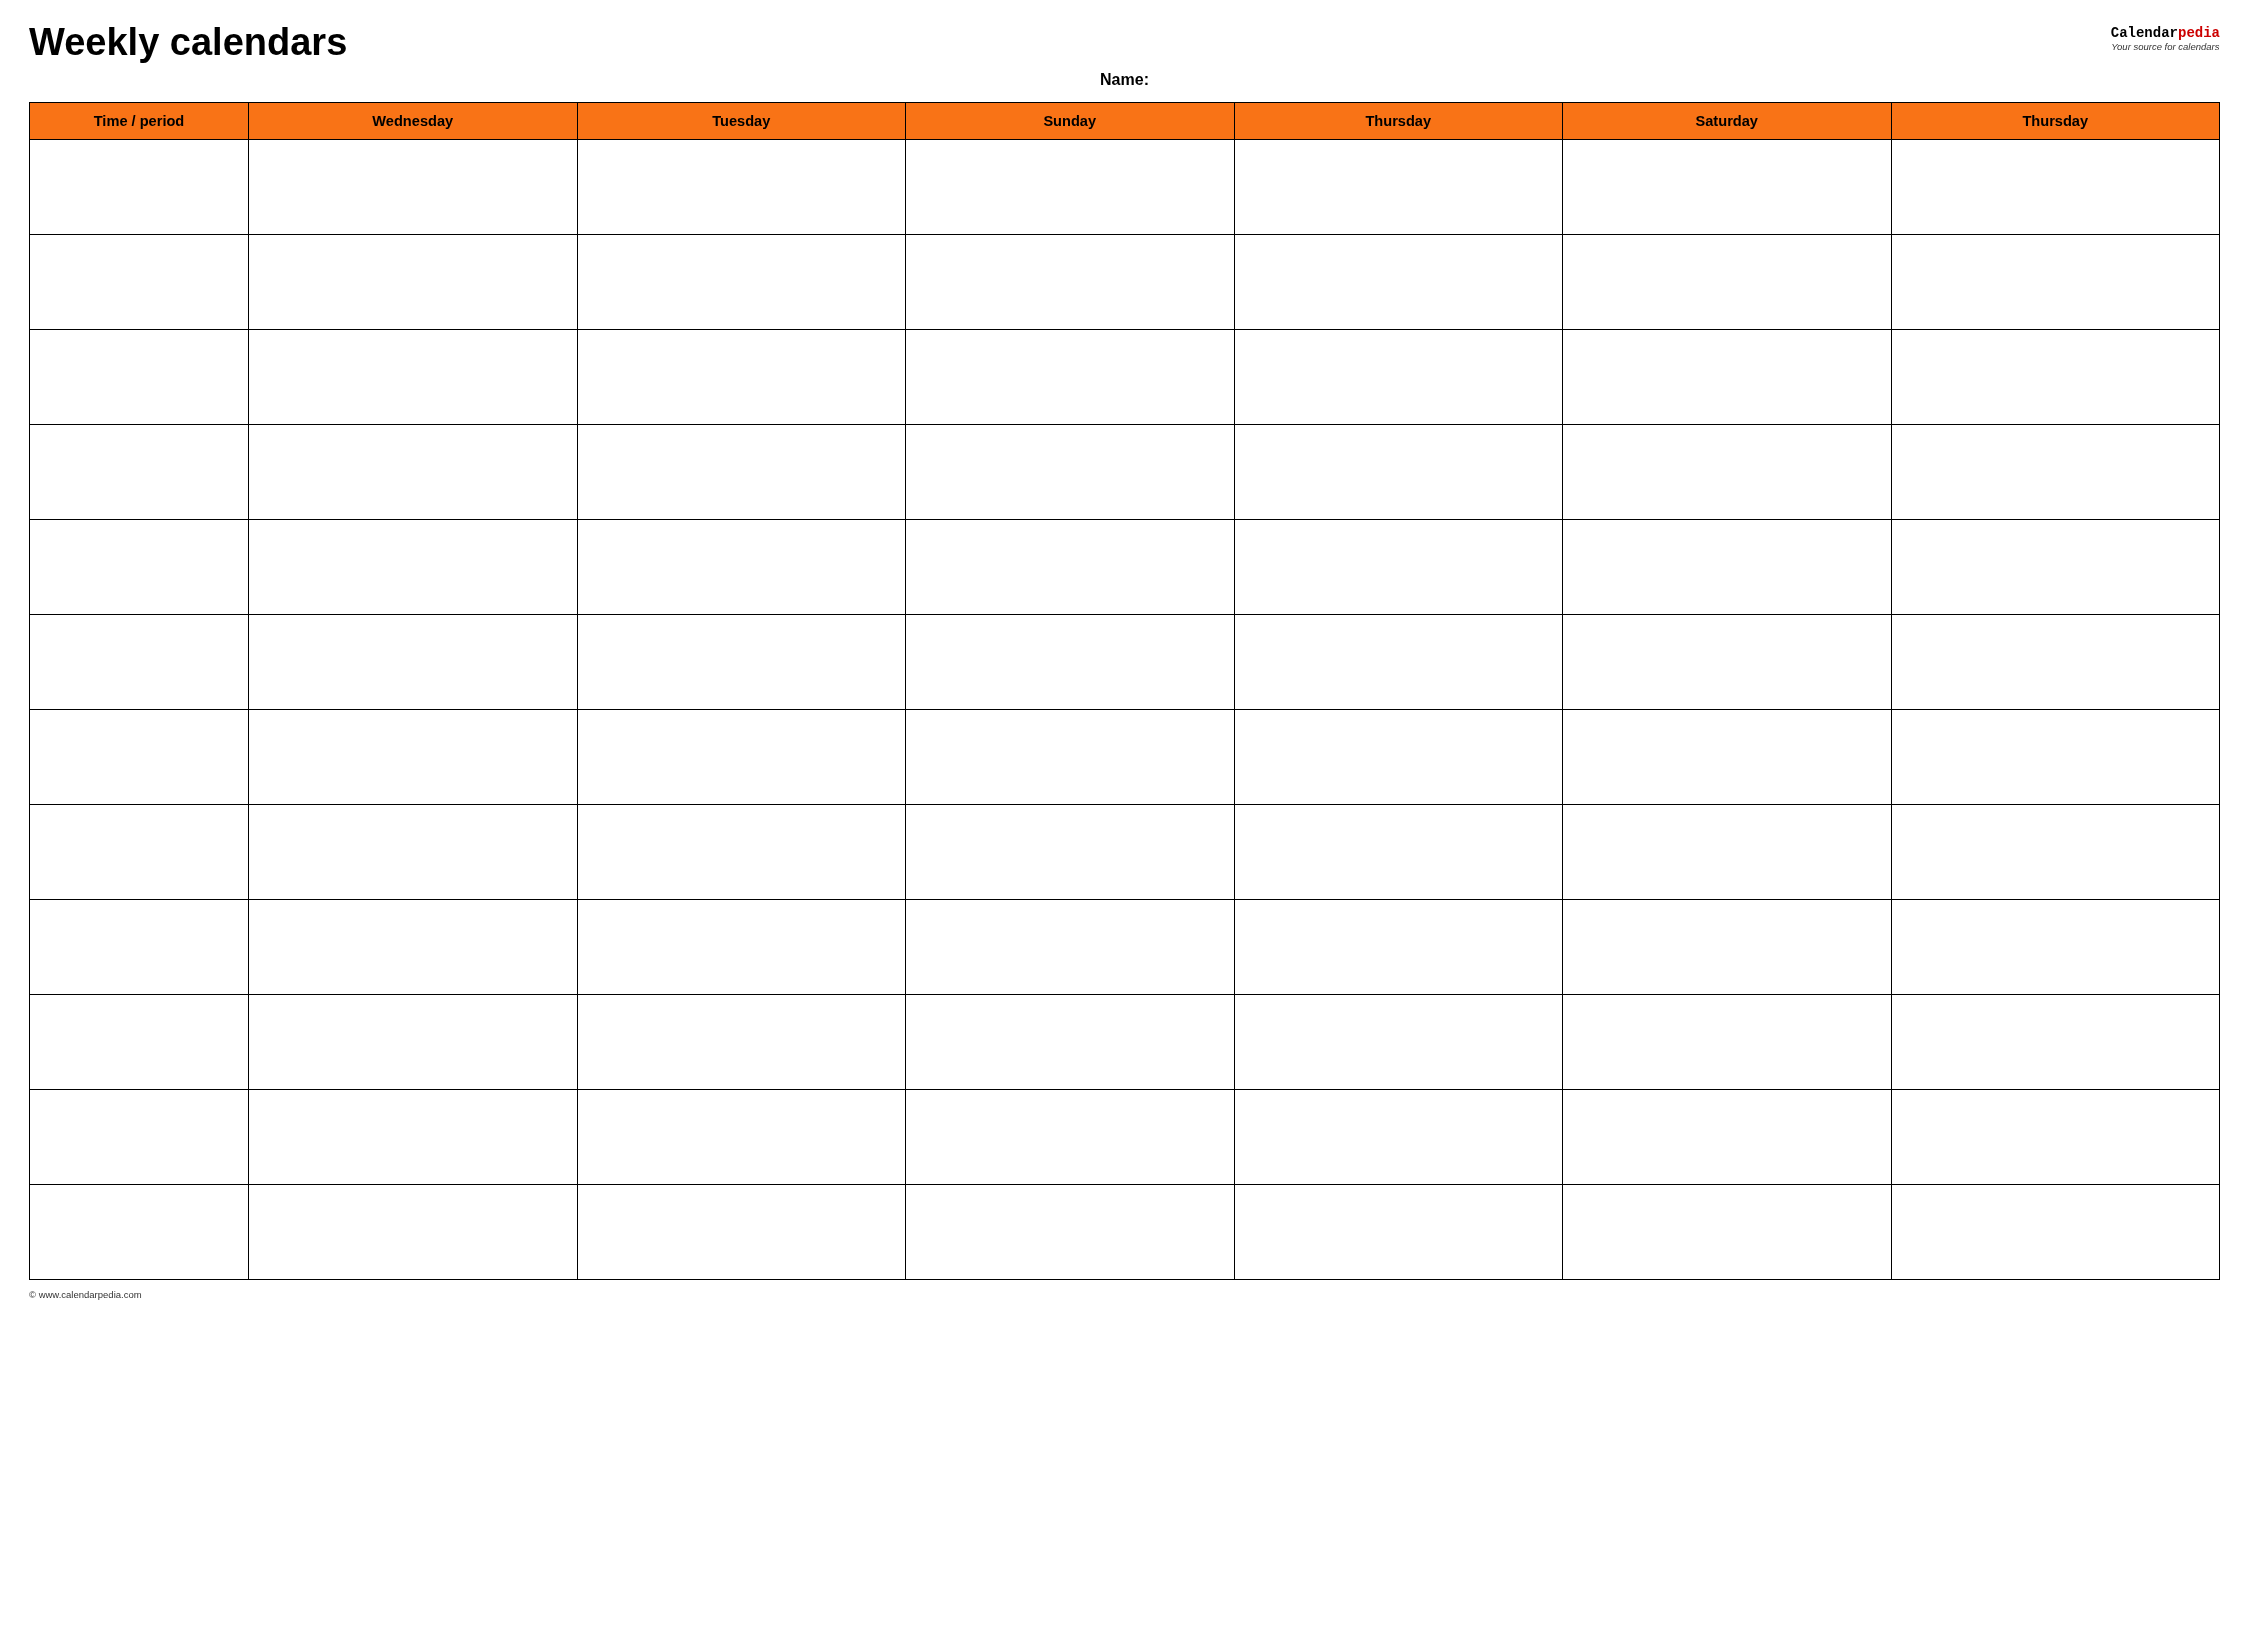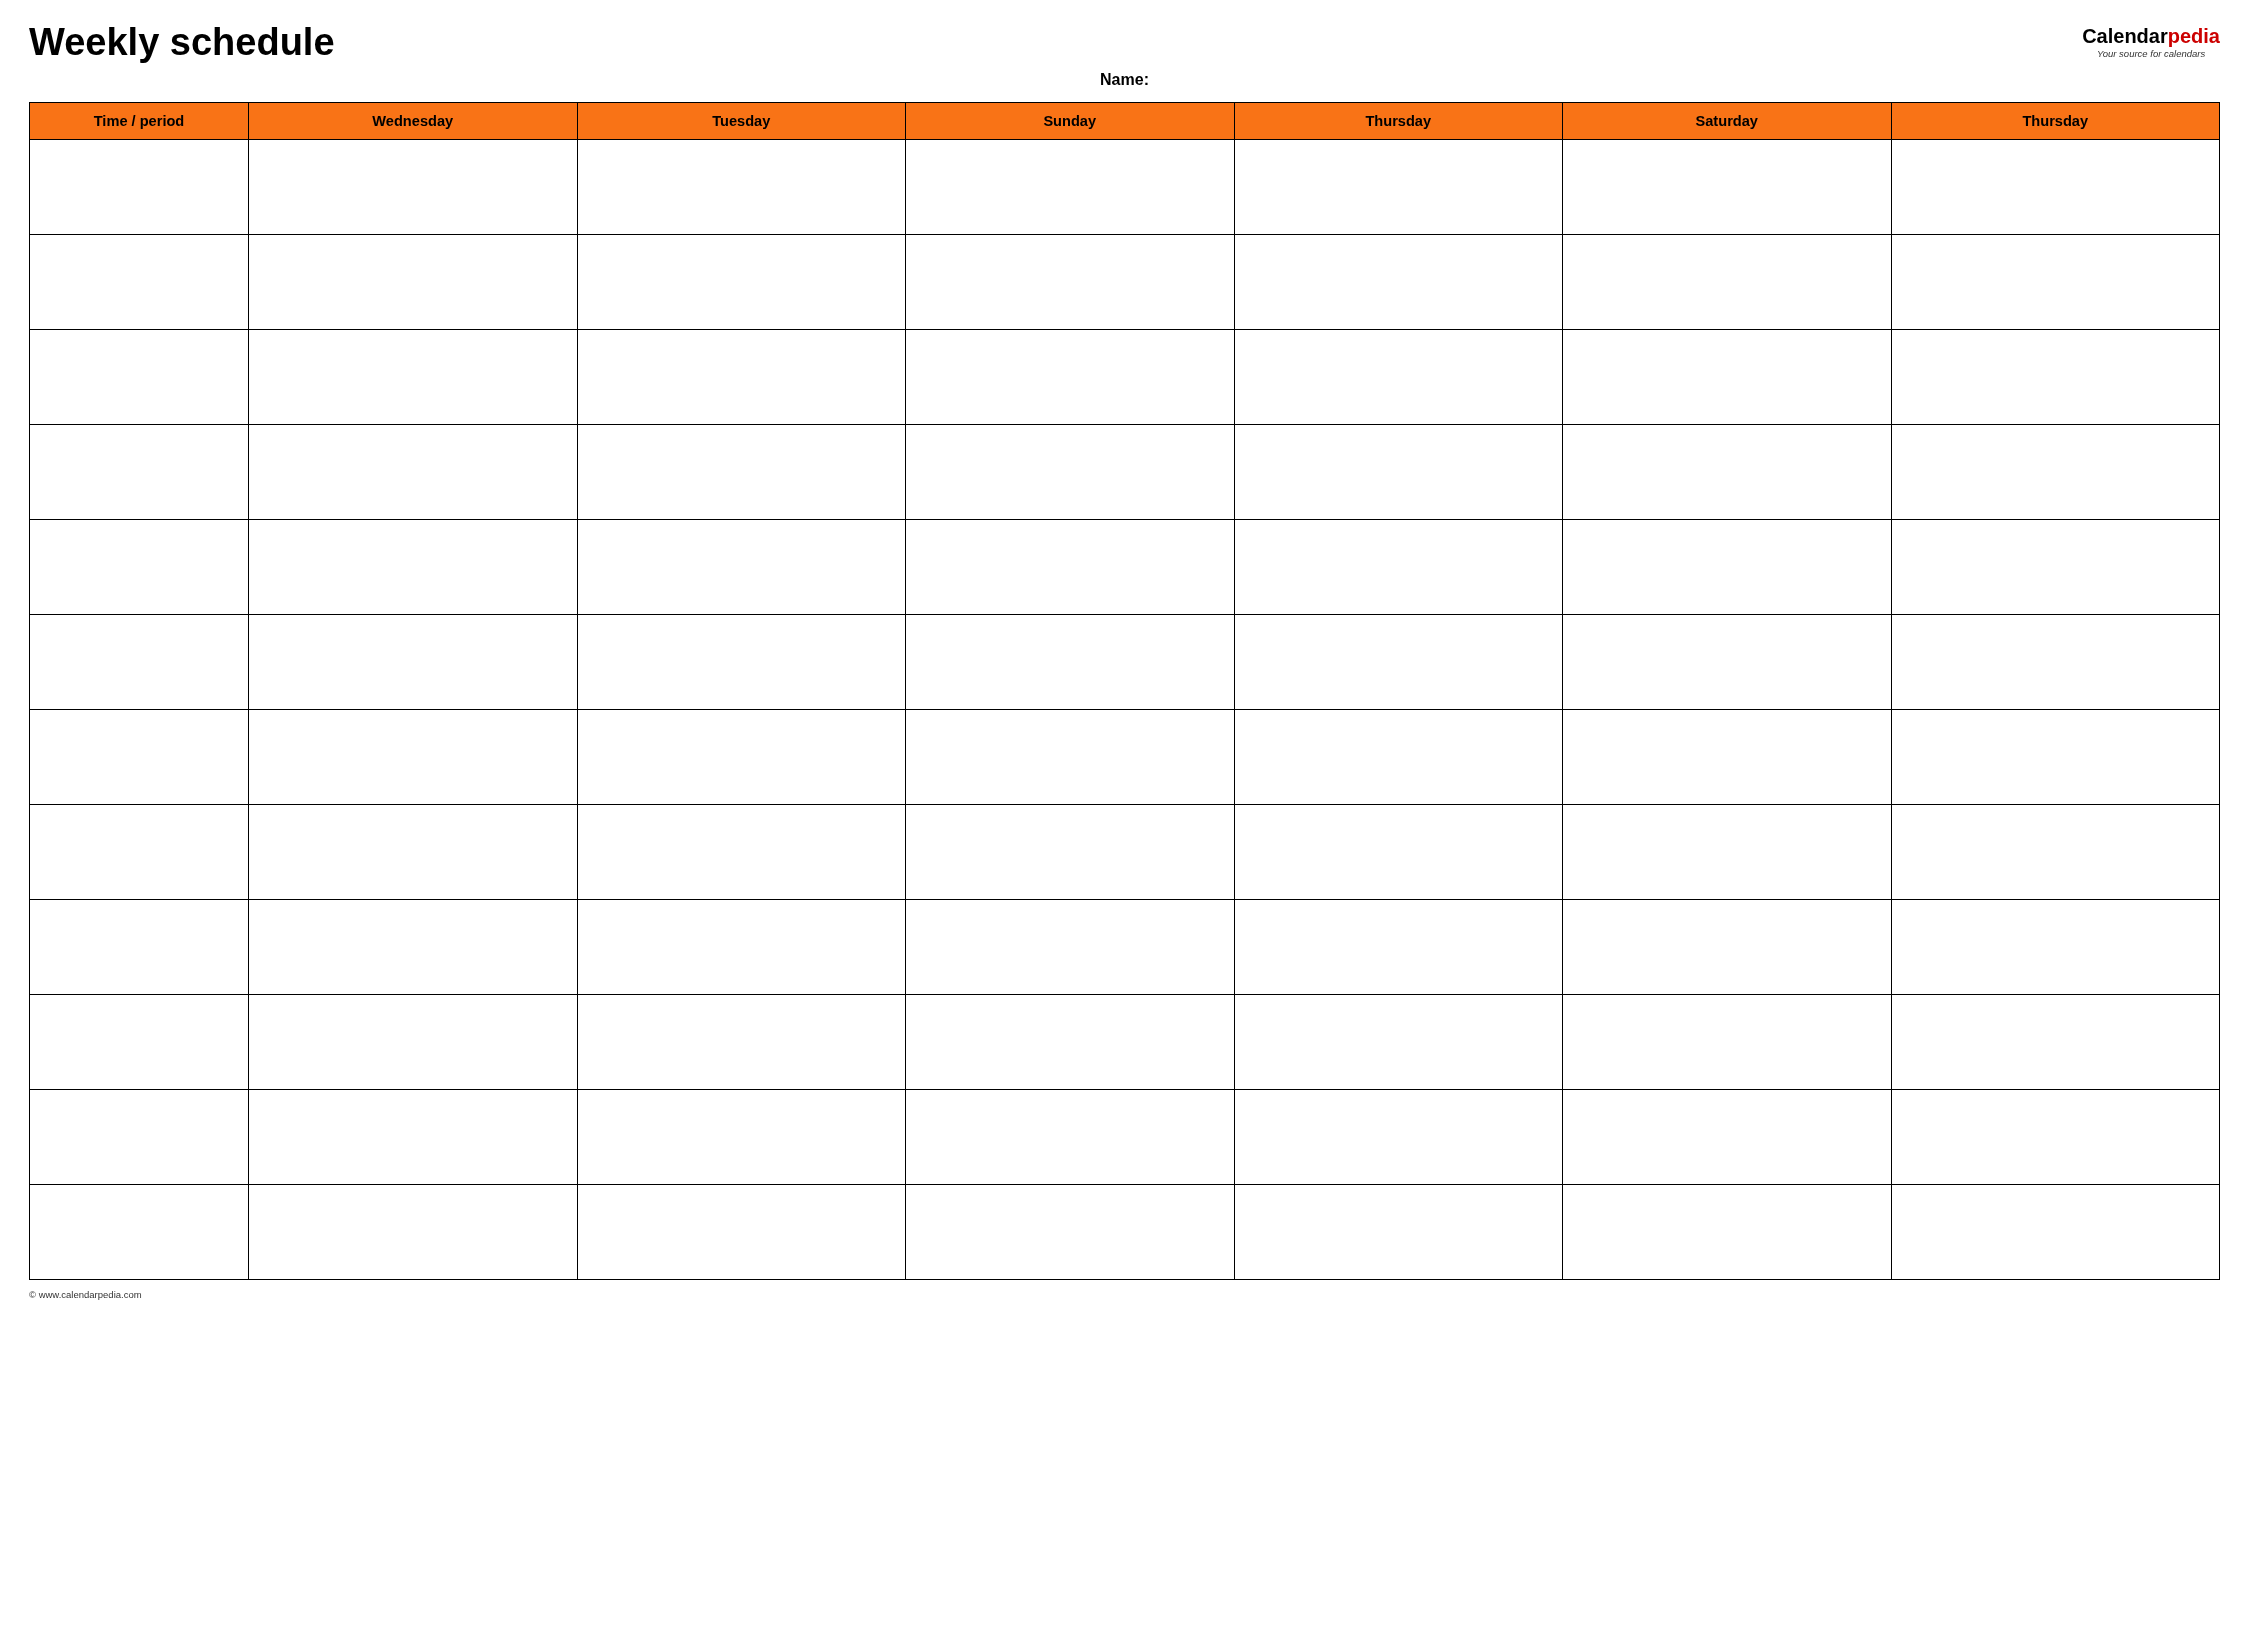--- a/index.html
+++ b/index.html
@@ -29,23 +29,24 @@
       color: #000000;
       line-height: 1.1;
     }
 
     .logo-container {
       text-align: right;
       margin-top: 2.9px;
     }
 
     .logo-text {
-      font-size: 20px;
-      font-weight: bold;
-      color: #000000;
+      font-size: 14px;
+      font-weight: bold;
+      color: #000000;
+      font-family: Liberation Mono, monospace;
     }
 
     .logo-text .red {
       color: #cc0000;
     }
 
     .logo-subtitle {
       font-size: 9.5px;
       color: #333333;
       font-style: italic;
@@ -101,21 +102,21 @@
     .footer {
       margin-top: 8.7px;
       font-size: 9.5px;
       color: #333333;
     }
   </style>
 </head>
 <body>
 
 <div class="header-row">
-  <h1 class="title">Weekly schedule</h1>
+  <h1 class="title">Weekly calendars</h1>
   <div class="logo-container">
     <div class="logo-text">
       <span>Calendar</span><span class="red">pedia</span>
     </div>
     <div class="logo-subtitle">Your source for calendars</div>
   </div>
 </div>
 
 <div class="name-row">
   <span class="name-label">Name:</span>

